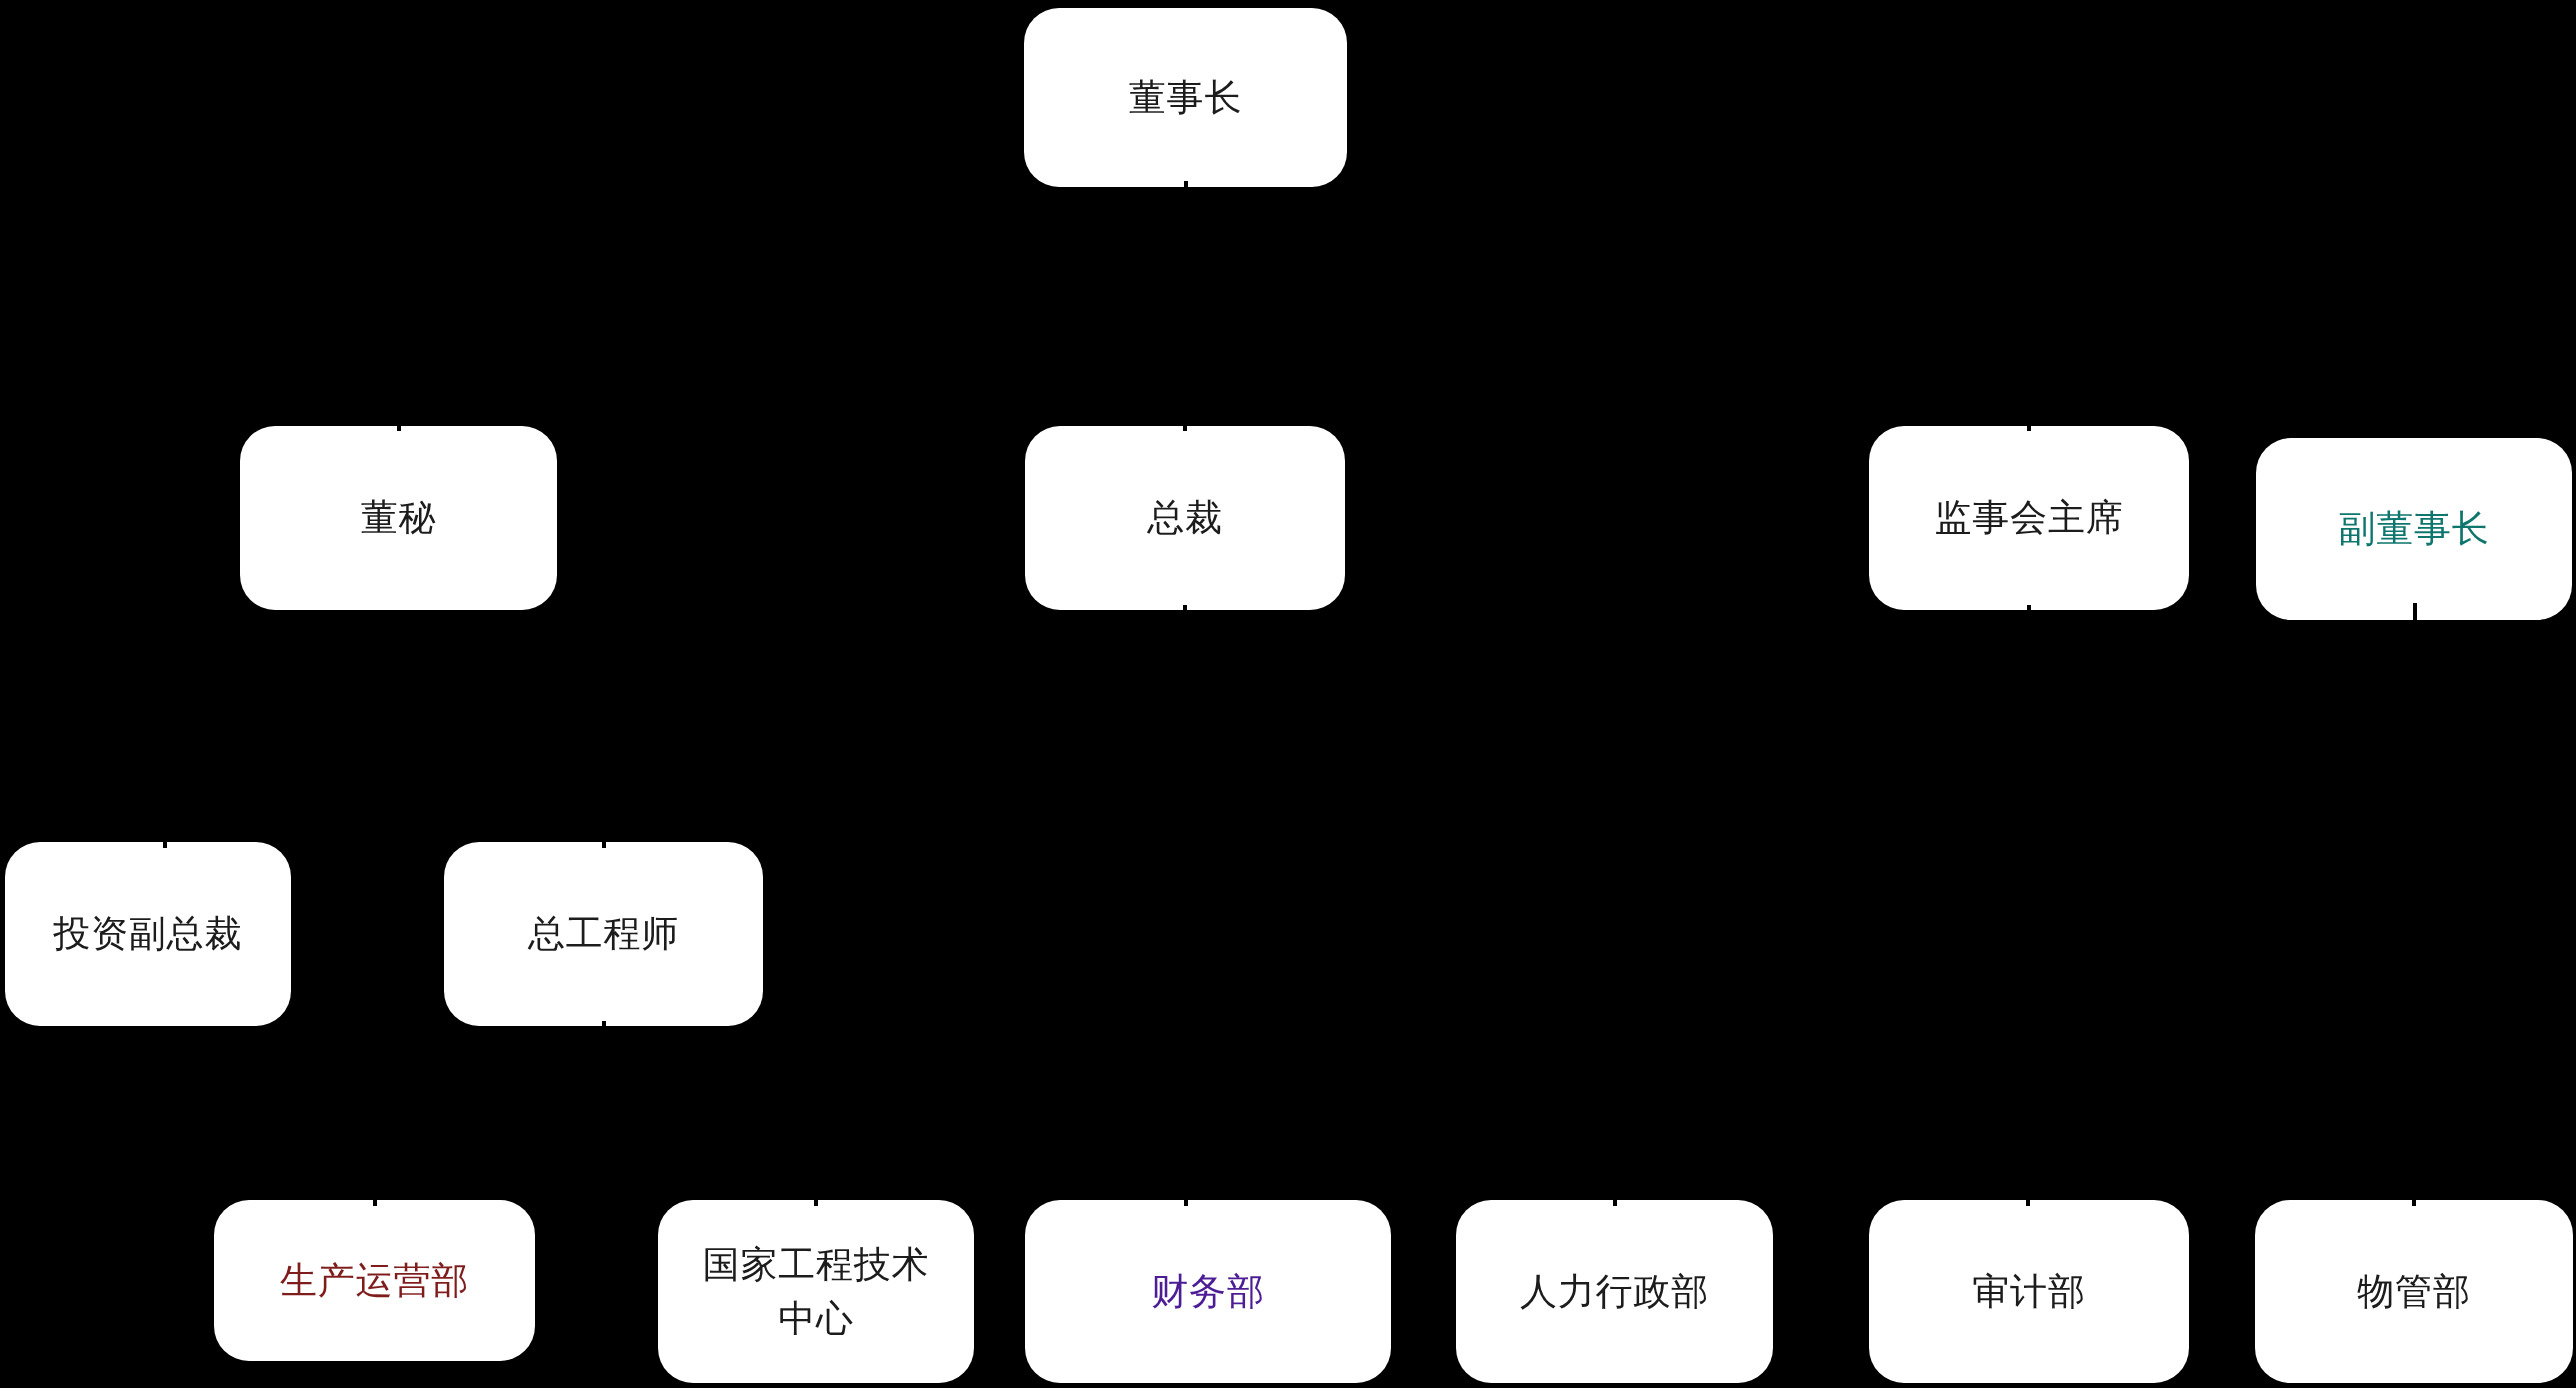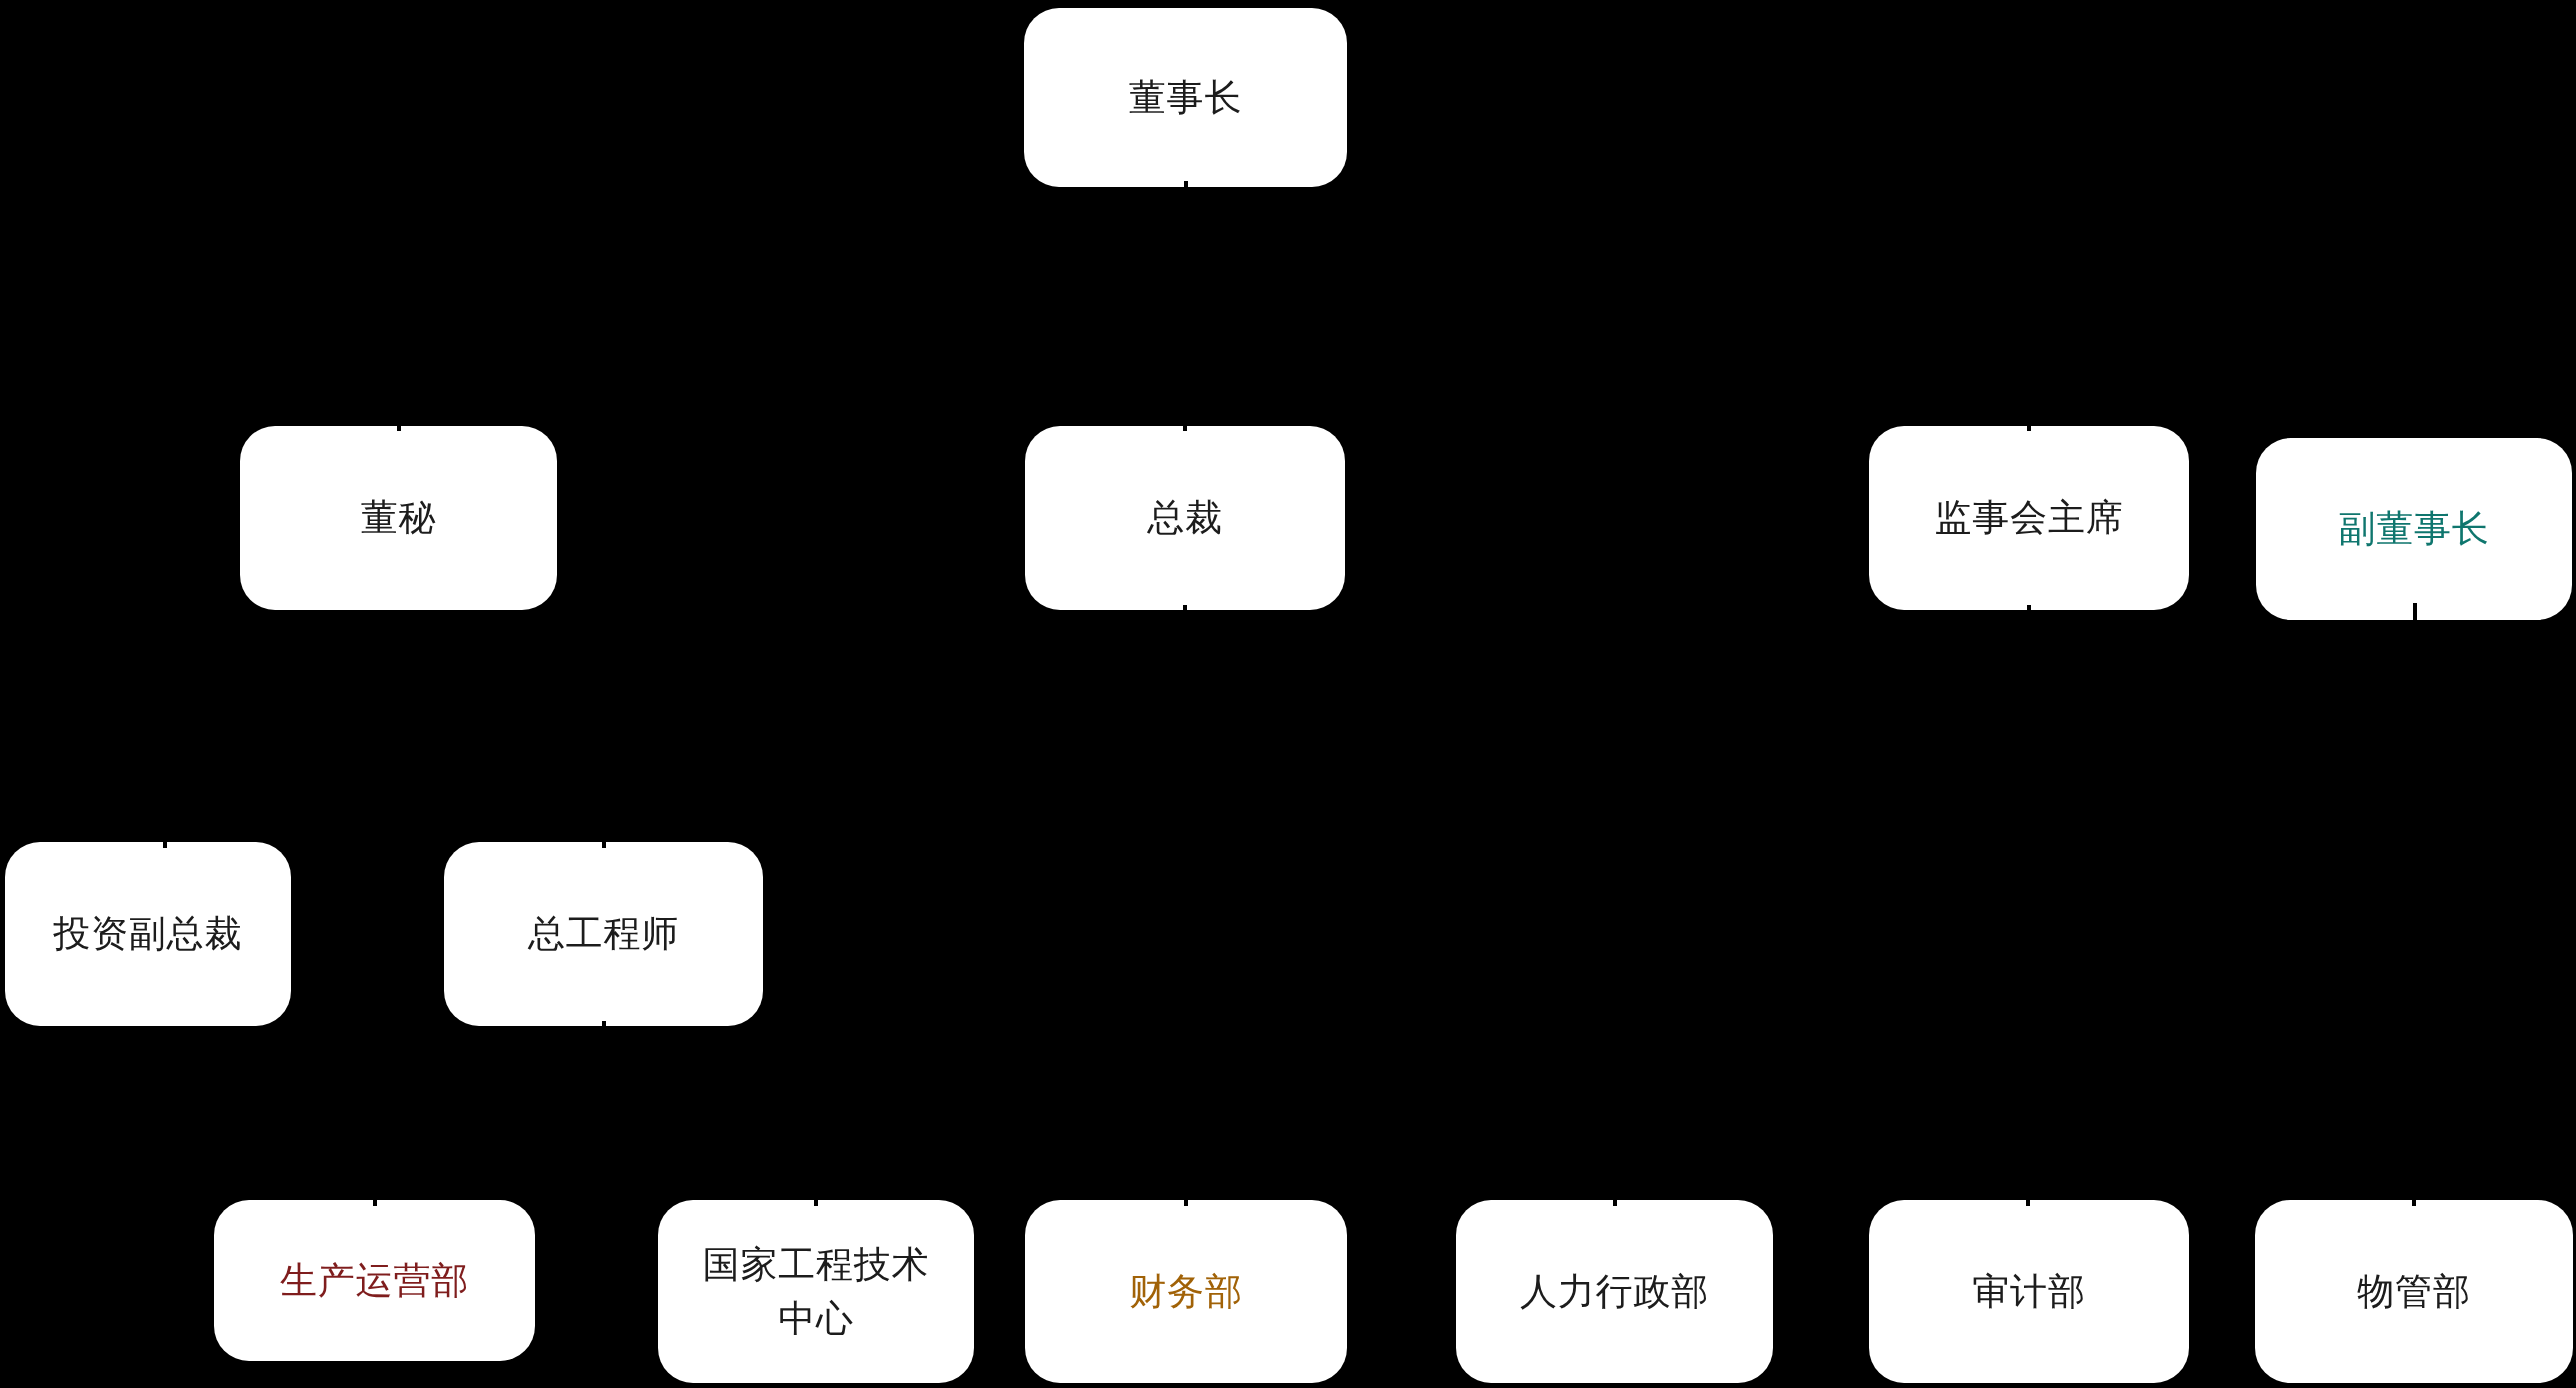--- a/index.html
+++ b/index.html
@@ -70,21 +70,21 @@
       <div class="node" style="left: 444px; top: 842px; width: 319px; height: 184px; background: rgb(255, 255, 255); color: rgb(28, 28, 28);">
         <span class="label-line">总工程师</span>
       </div>
       <div class="node" style="left: 214px; top: 1200px; width: 321px; height: 161px; background: rgb(255, 255, 255); color: #7f1d1d;">
         <span class="label-line">生产运营部</span>
       </div>
       <div class="node" style="left: 658px; top: 1200px; width: 316px; height: 183px; background: rgb(255, 255, 255); color: rgb(28, 28, 28);">
         <span class="label-line">国家工程技术</span>
         <span class="label-line">中心</span>
       </div>
-      <div class="node" style="left: 1025px; top: 1200px; width: 322px; height: 183px; background: rgb(255, 255, 255); color: #a16207;">
+      <div class="node" style="left: 1025px; top: 1200px; width: 366px; height: 183px; background: rgb(255, 255, 255); color: #4c1d95;">
         <span class="label-line">财务部</span>
       </div>
       <div class="node" style="left: 1456px; top: 1200px; width: 317px; height: 183px; background: rgb(255, 255, 255); color: rgb(28, 28, 28);">
         <span class="label-line">人力行政部</span>
       </div>
       <div class="node" style="left: 1869px; top: 1200px; width: 320px; height: 183px; background: rgb(255, 255, 255); color: rgb(28, 28, 28);">
         <span class="label-line">审计部</span>
       </div>
       <div class="node" style="left: 2255px; top: 1200px; width: 318px; height: 183px; background: rgb(255, 255, 255); color: rgb(28, 28, 28);">
         <span class="label-line">物管部</span>

